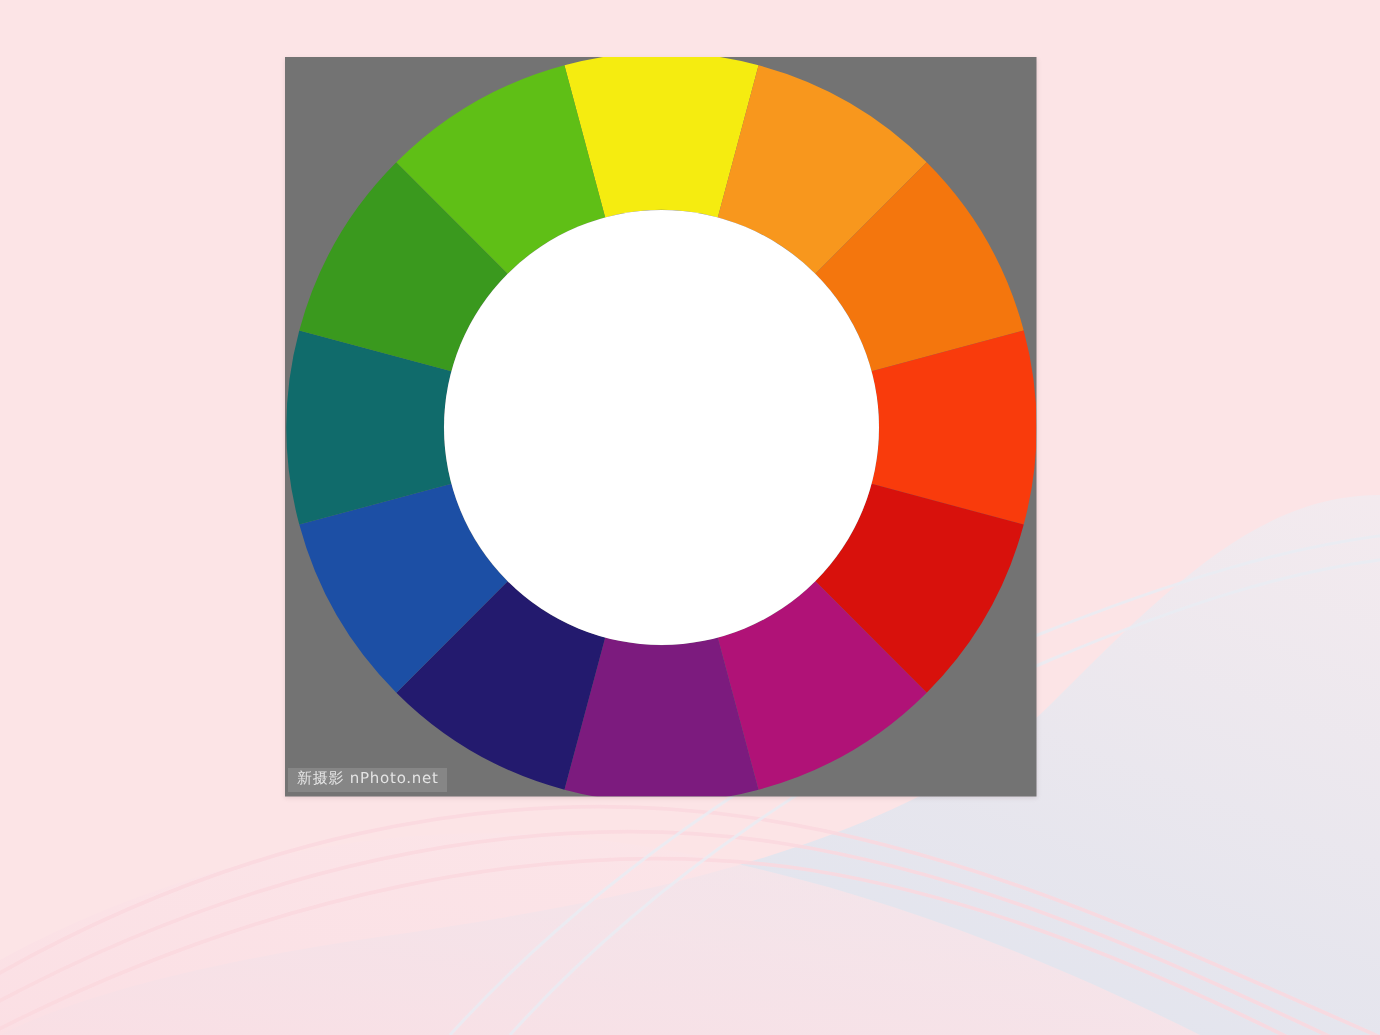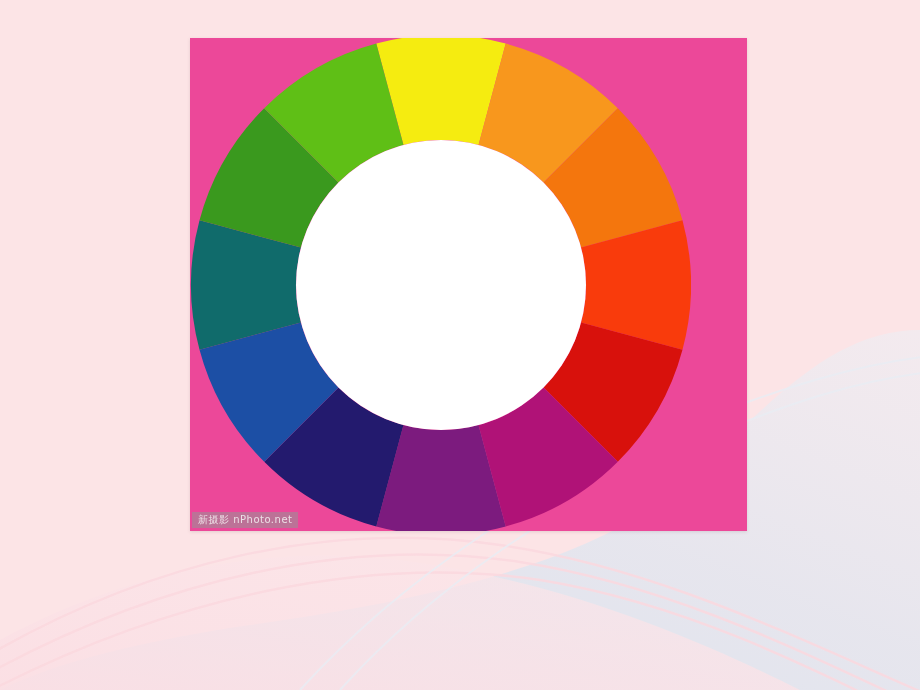--- a/index.html
+++ b/index.html
@@ -30,23 +30,23 @@
     width: 920px;
     height: 690px;
     pointer-events: none;
   }
 
   
   #image-panel {
     position: absolute;
     left: 190px;
     top: 38px;
-    width: 557px;
+    width: 501px;
     height: 493px;
-    background: #ec4899;
+    background: #737373;
     box-shadow: 0 1px 3px rgba(120, 90, 100, 0.18);
     overflow: hidden;
   }
 
   #color-wheel-svg {
     position: absolute;
     left: 0;
     top: 0;
     width: 501px;
     height: 493px;

